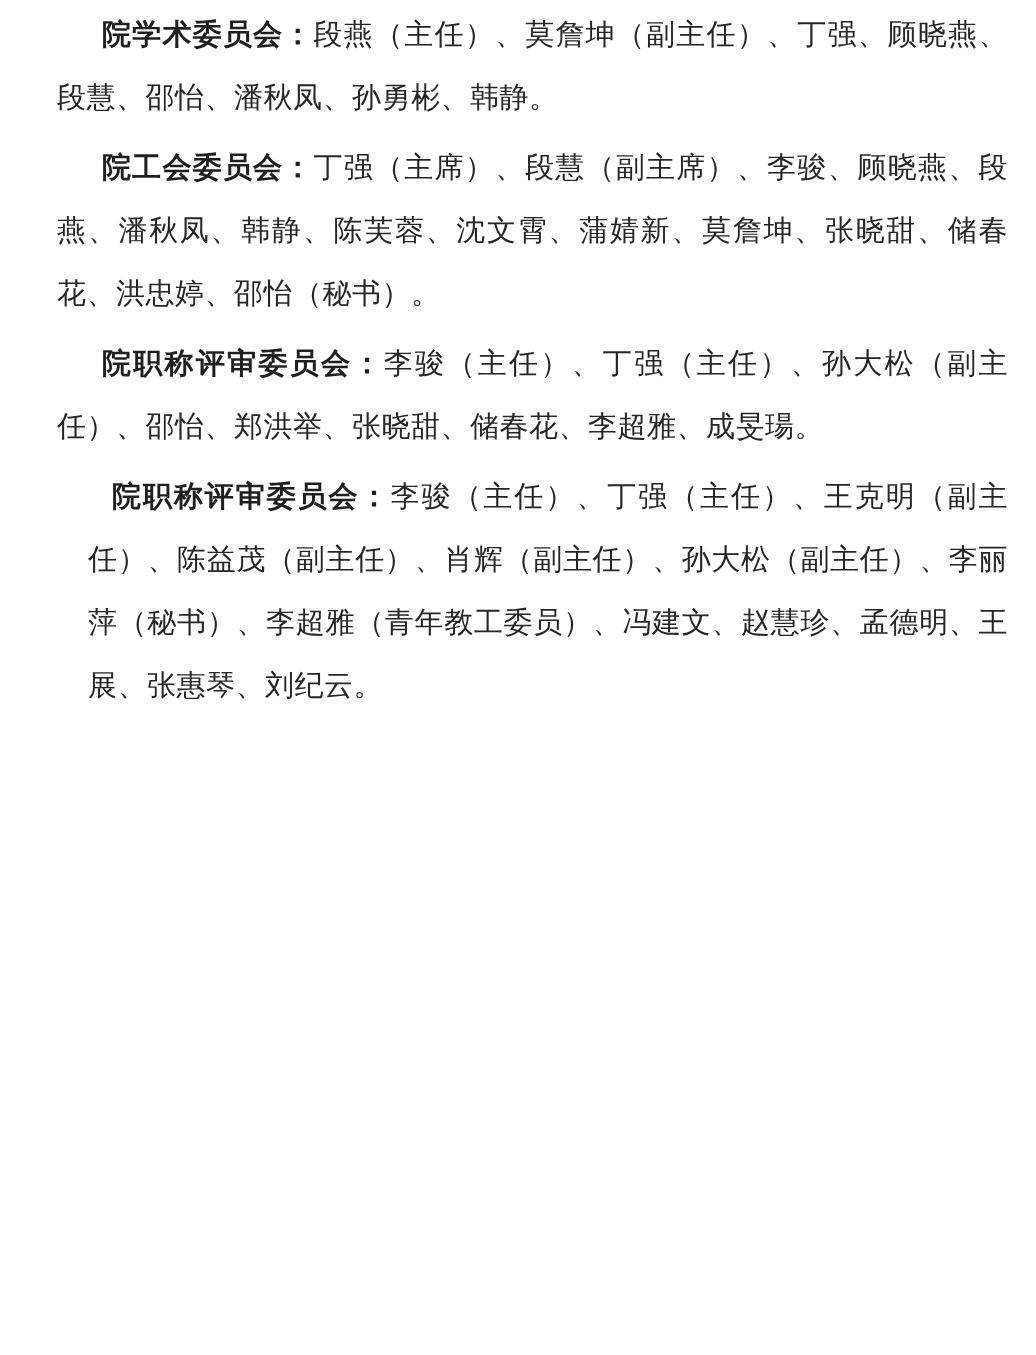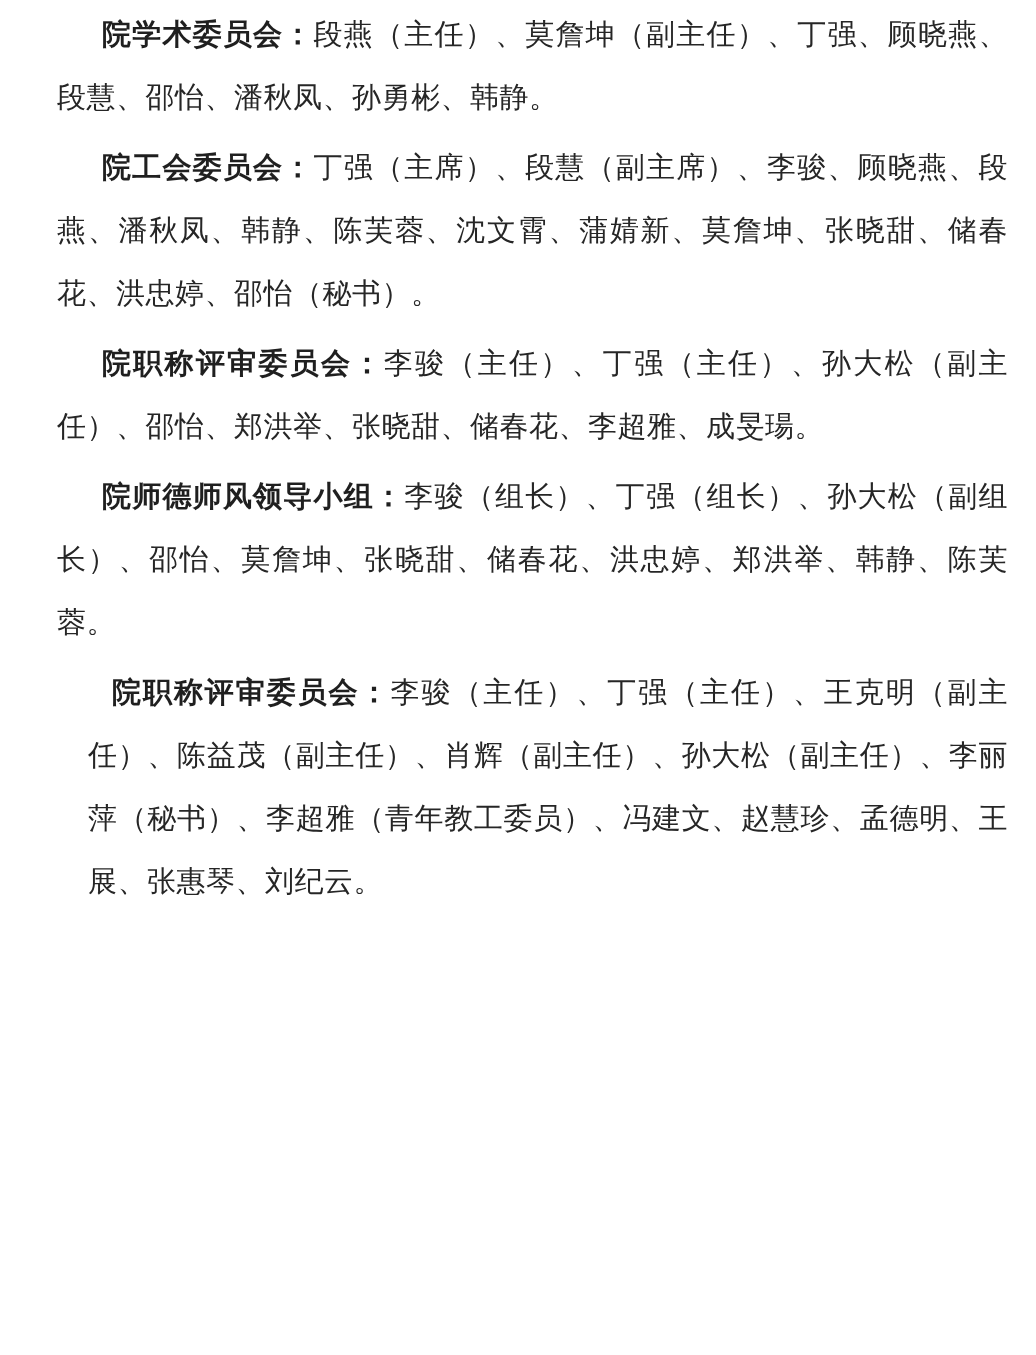--- a/index.html
+++ b/index.html
@@ -52,18 +52,17 @@
   <p class="committee"><span class="committee-title">院学术委员会：</span><span class="committee-members">段燕（主任）、莫詹坤（副主任）、丁强、顾晓燕、段慧、邵怡、潘秋凤、孙勇彬、韩静。</span></p>
 
   <p class="committee"><span class="committee-title">院工会委员会：</span><span class="committee-members">丁强（主席）、段慧（副主席）、李骏、顾晓燕、段燕、潘秋凤、韩静、陈芙蓉、沈文霄、蒲婧新、莫詹坤、张晓甜、储春花、洪忠婷、邵怡（秘书）。</span></p>
 
 
 
 
 
   <p class="committee"><span class="committee-title">院职称评审委员会：</span><span class="committee-members">李骏（主任）、丁强（主任）、孙大松（副主任）、邵怡、郑洪举、张晓甜、储春花、李超雅、成旻瑒。</span></p>
 
-  <p class="committee"><span class="committee-title">院师德师风领导小组：</span><span class="committee-members">李骏（组长）、丁强（组长）、孙大松（副组长）、邵怡、莫詹坤、张晓甜、储春花、洪忠婷、郑洪举、韩静、陈芙蓉。</span></p>
 
 
   <p class="committee hang"><span class="committee-title">院职称评审委员会：</span><span class="committee-members">李骏（主任）、丁强（主任）、王克明（副主任）、陈益茂（副主任）、肖辉（副主任）、孙大松（副主任）、李丽萍（秘书）、李超雅（青年教工委员）、冯建文、赵慧珍、孟德明、王展、张惠琴、刘纪云。</span></p>
 
 </div>
 
 </body></html>

